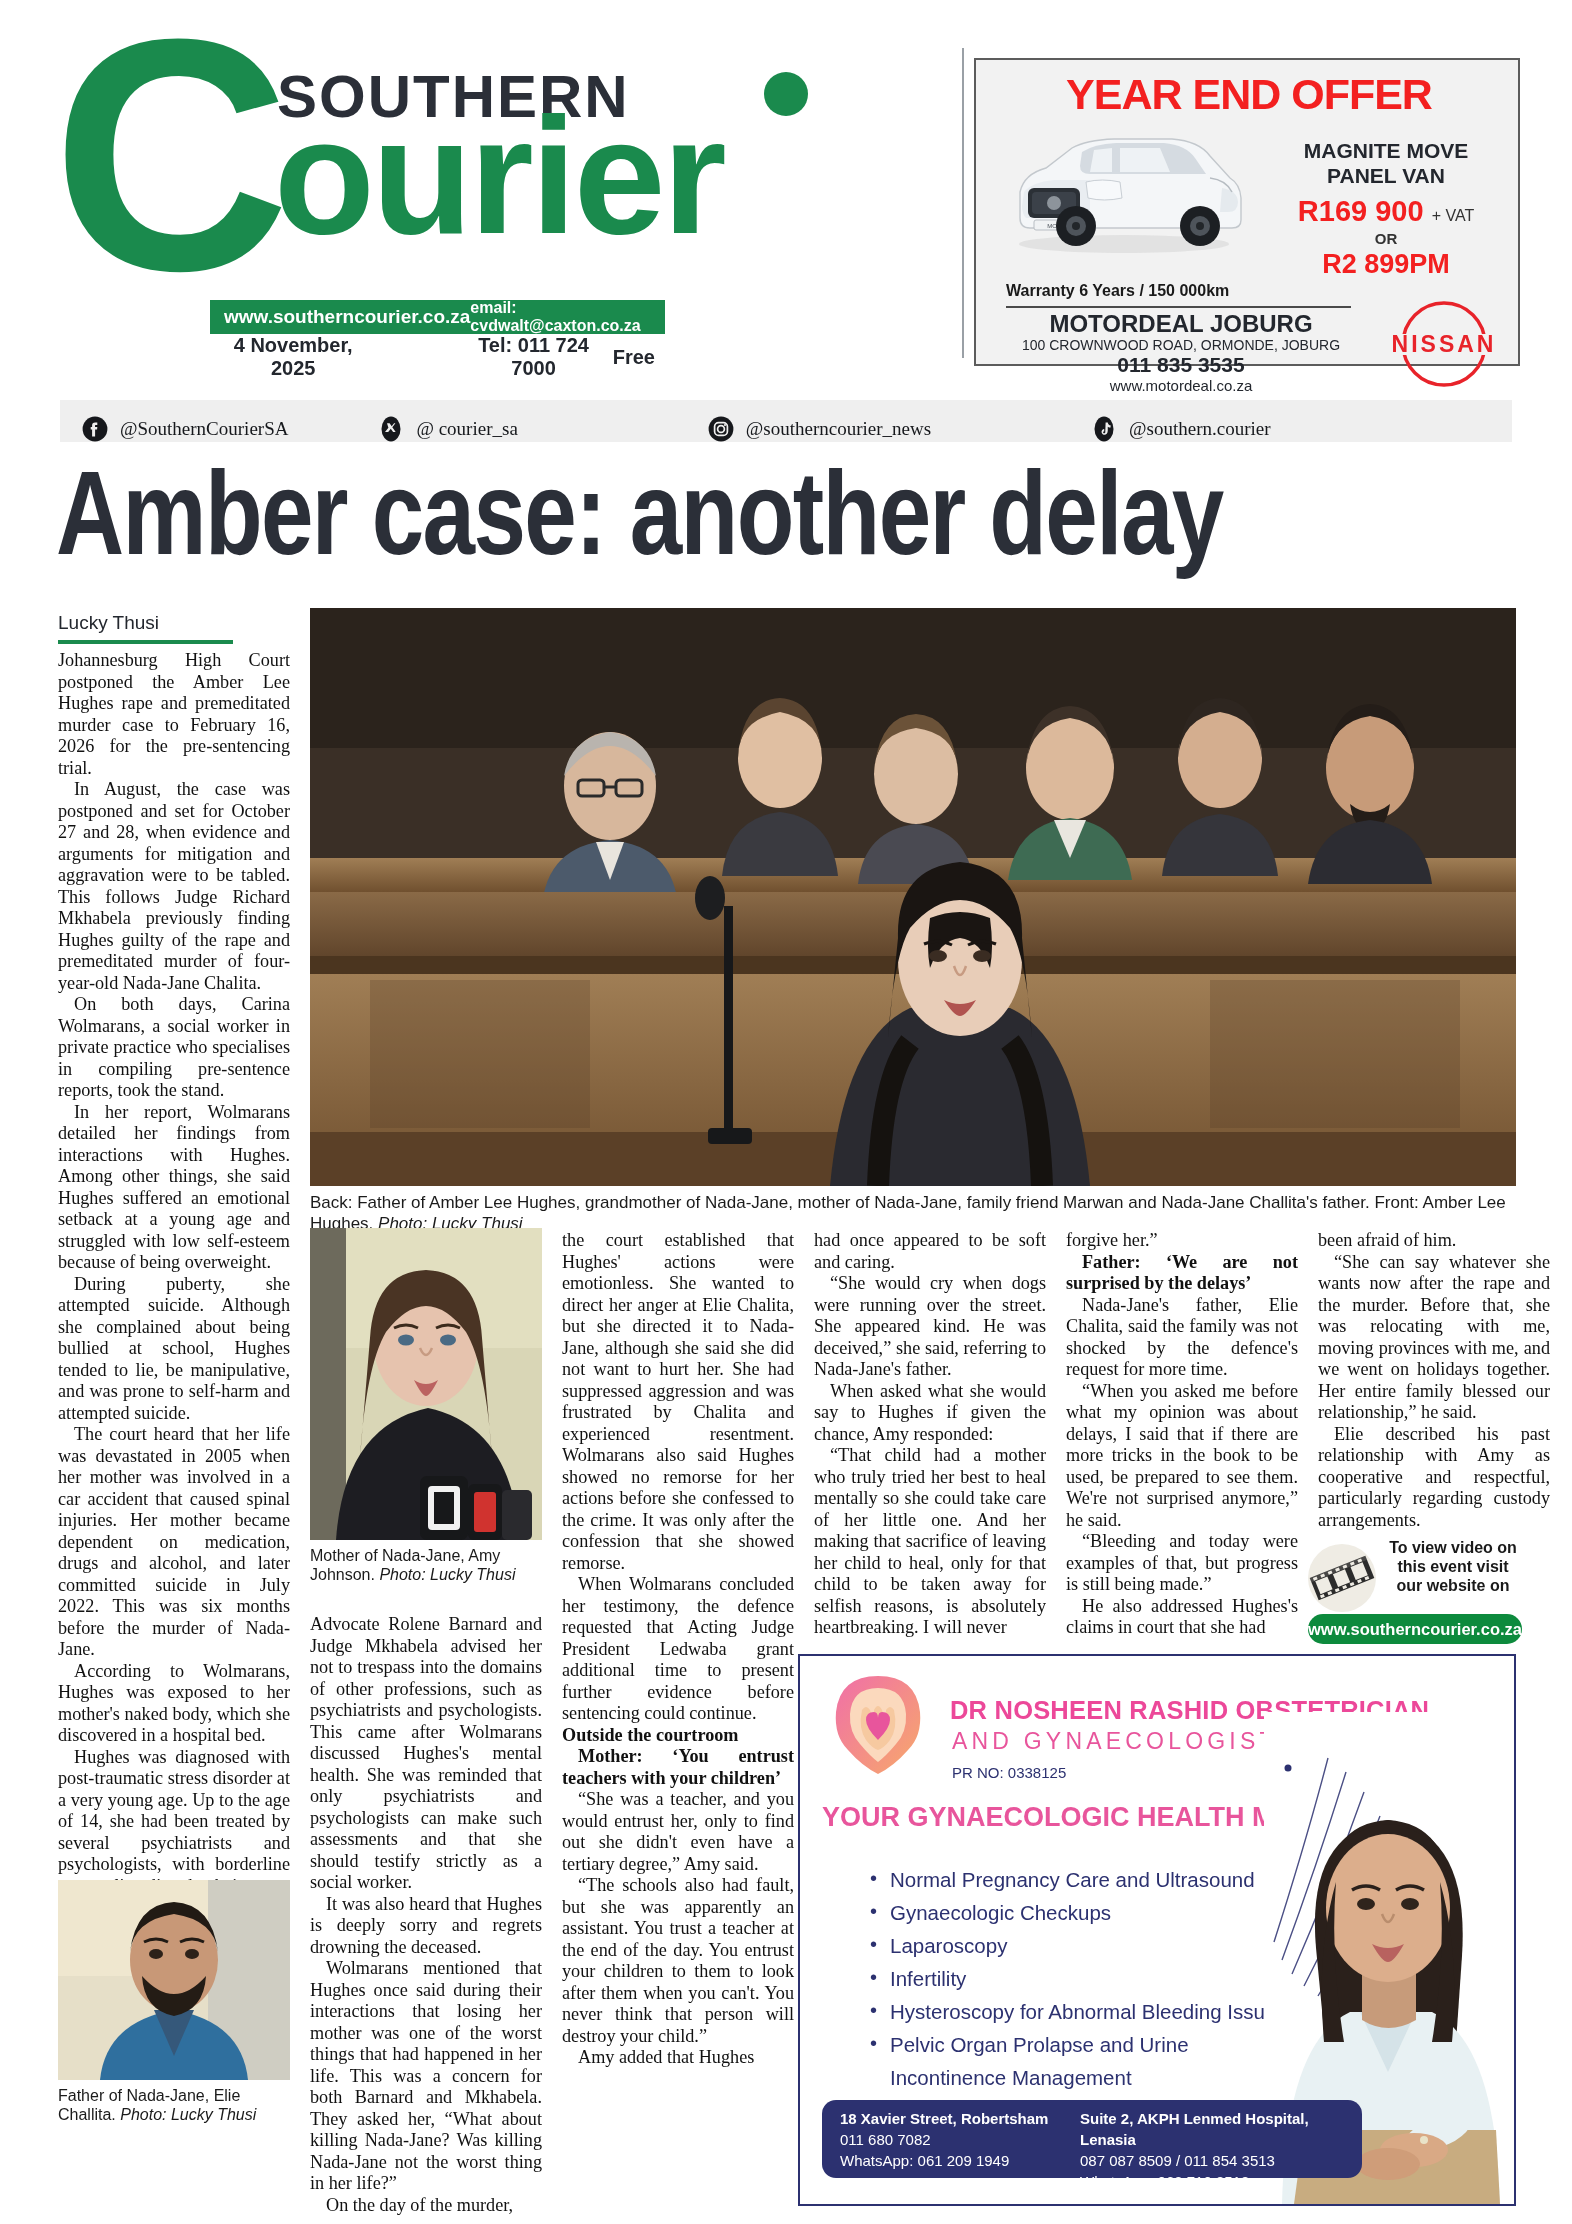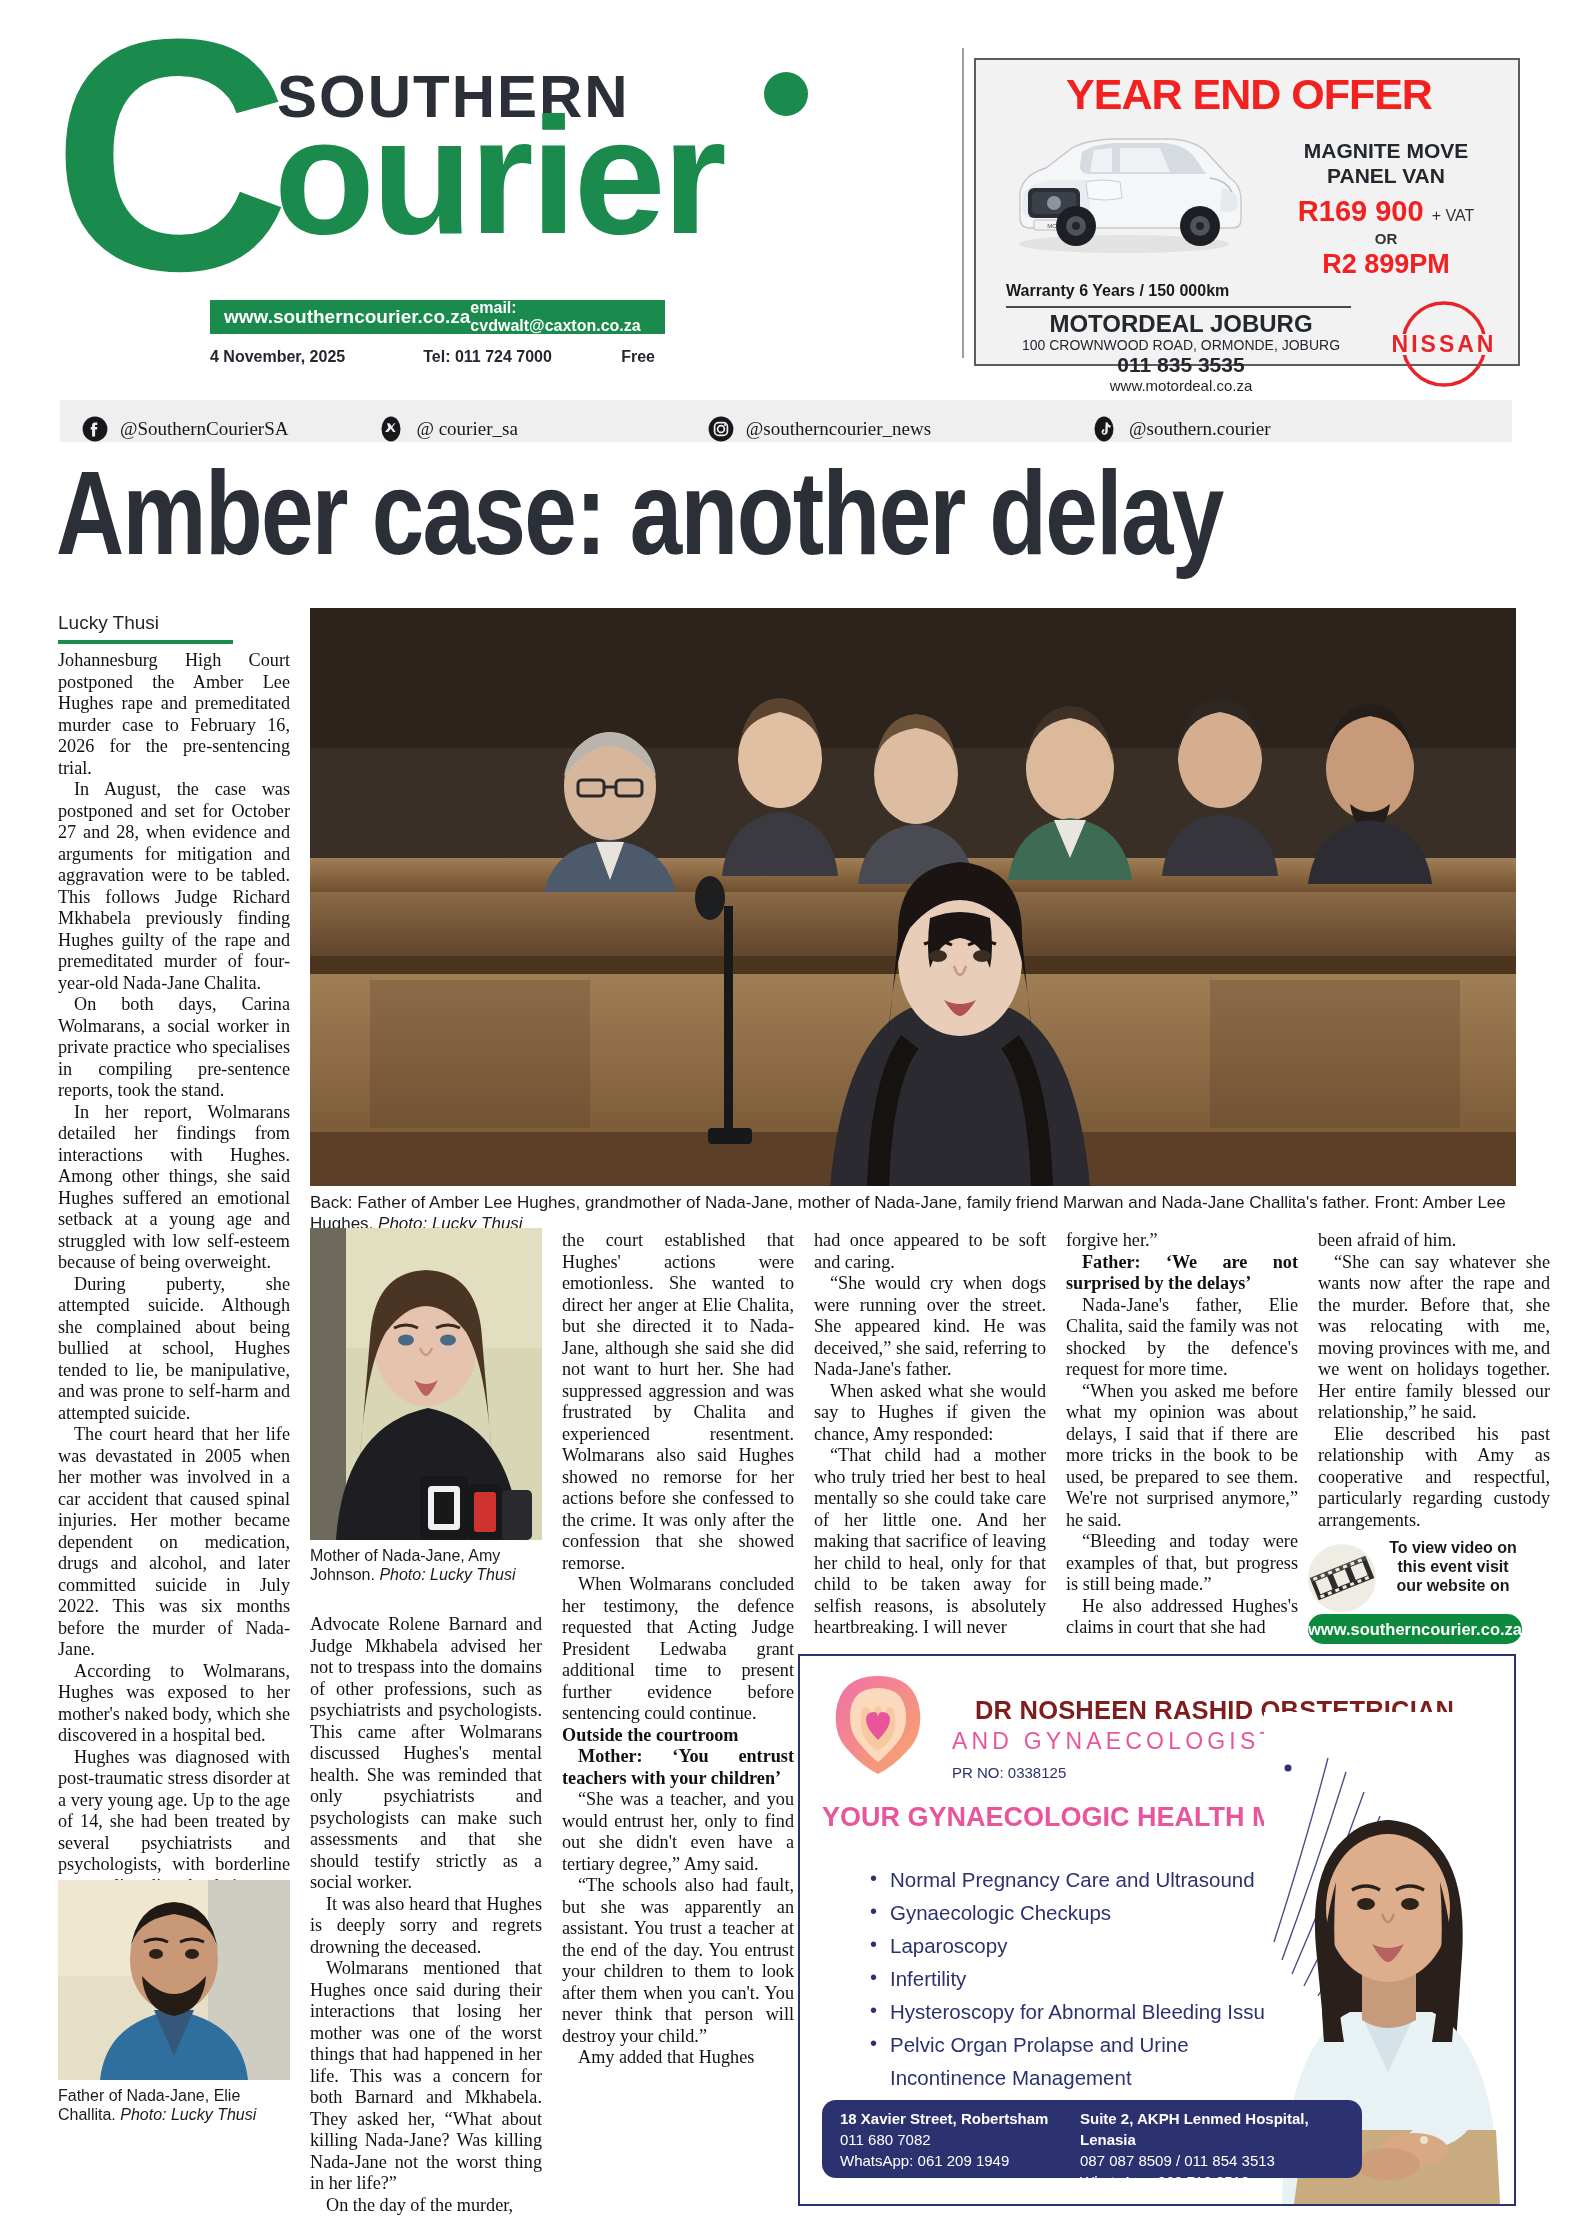--- a/index.html
+++ b/index.html
@@ -40,22 +40,22 @@
     background:#1a8a4d;color:#fff;
     font-family:"Liberation Sans", sans-serif;
     font-weight:bold;font-size:19px;
     display:flex;align-items:center;
   }
   .urlbar .u1{padding-left:14px;}
   .urlbar .u2{margin-left:auto;padding-right:12px;font-size:16px;}
   .dateline{
     position:absolute;left:210px;top:342px;width:455px;height:30px;
     font-family:"Liberation Sans", sans-serif;
-    font-weight:bold;font-size:16px;color:#23272e;
-    display:flex;align-items:center;
+    font-weight:bold;font-size:20px;color:#23272e;
+    display:flex;align-items:center;text-align:center;
   }
   .dateline .d2{margin-left:78px;}
   .dateline .d3{margin-left:auto;padding-right:10px;}
   .vrule{position:absolute;left:962px;top:48px;width:2px;height:310px;background:#9aa0a6;}
 
   
   .nissan-ad{
     position:absolute;left:974px;top:58px;width:546px;height:308px;
     background:#f2f2f2;border:2px solid #5c5c5c;box-sizing:border-box;
   }
@@ -219,21 +219,21 @@
   
   .docad{
     position:absolute;left:798px;top:1654px;width:718px;height:552px;
     background:#ffffff;border:2px solid #2c3170;box-sizing:border-box;
     overflow:hidden;
   }
   .doclogo{position:absolute;left:24px;top:14px;width:108px;height:108px;}
   .docname{
     position:absolute;left:150px;top:40px;
     font-family:"Liberation Sans", sans-serif;font-weight:bold;
-    font-size:25.5px;color:#7f1d1d;letter-spacing:0.2px;margin-left:25px;
+    font-size:25.5px;color:#ec4899;letter-spacing:0.2px;
   }
   .docspec{
     position:absolute;left:152px;top:72px;
     font-family:"Liberation Sans", sans-serif;
     font-size:23px;color:#e8559c;letter-spacing:4.2px;
   }
   .docpr{
     position:absolute;left:152px;top:108px;
     font-family:"Liberation Sans", sans-serif;font-size:15px;color:#2c3170;
   }

